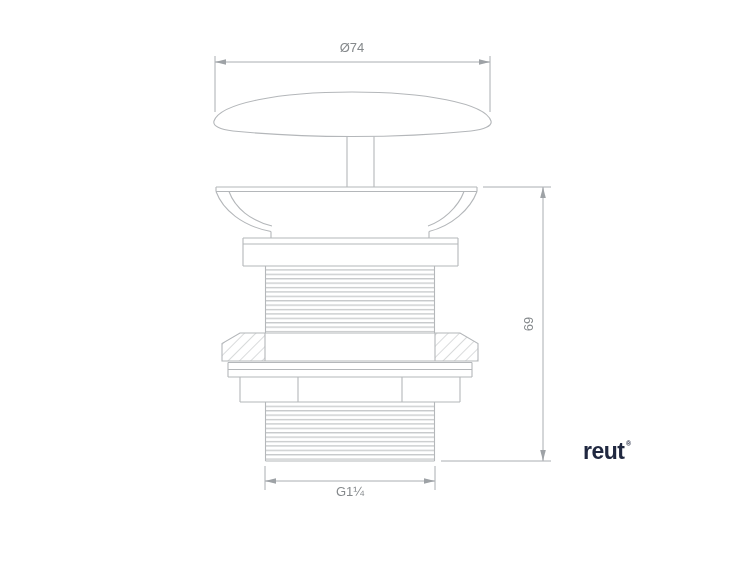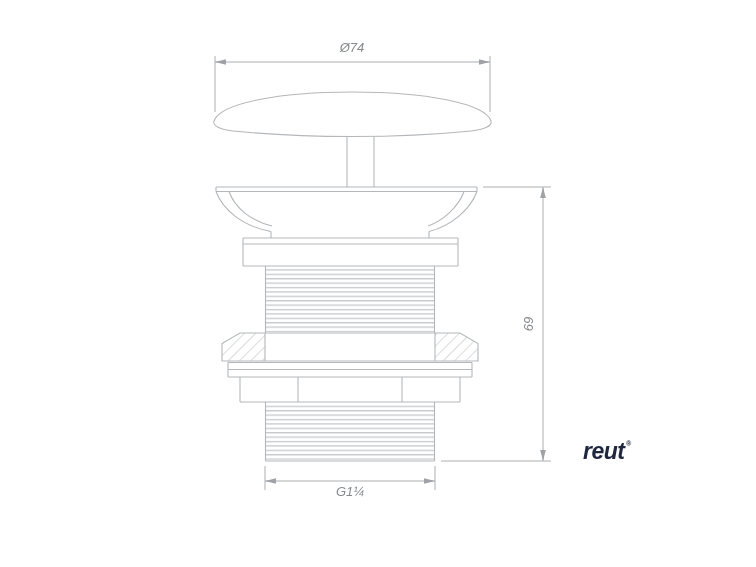--- a/index.html
+++ b/index.html
@@ -8,21 +8,20 @@
     padding: 0;
     background: #ffffff;
     font-family: "Liberation Sans", sans-serif;
   }
   .stage {
     position: relative;
     width: 740px;
     height: 567px;
     background: #ffffff;
     overflow: hidden;
-    font-style: italic;
   }
   svg { display: block; }
   .ln {
     stroke: #b4b7ba;
     stroke-width: 1.1;
     fill: none;
     stroke-linecap: butt;
   }
   .dim {
     stroke: #aaaeb2;

